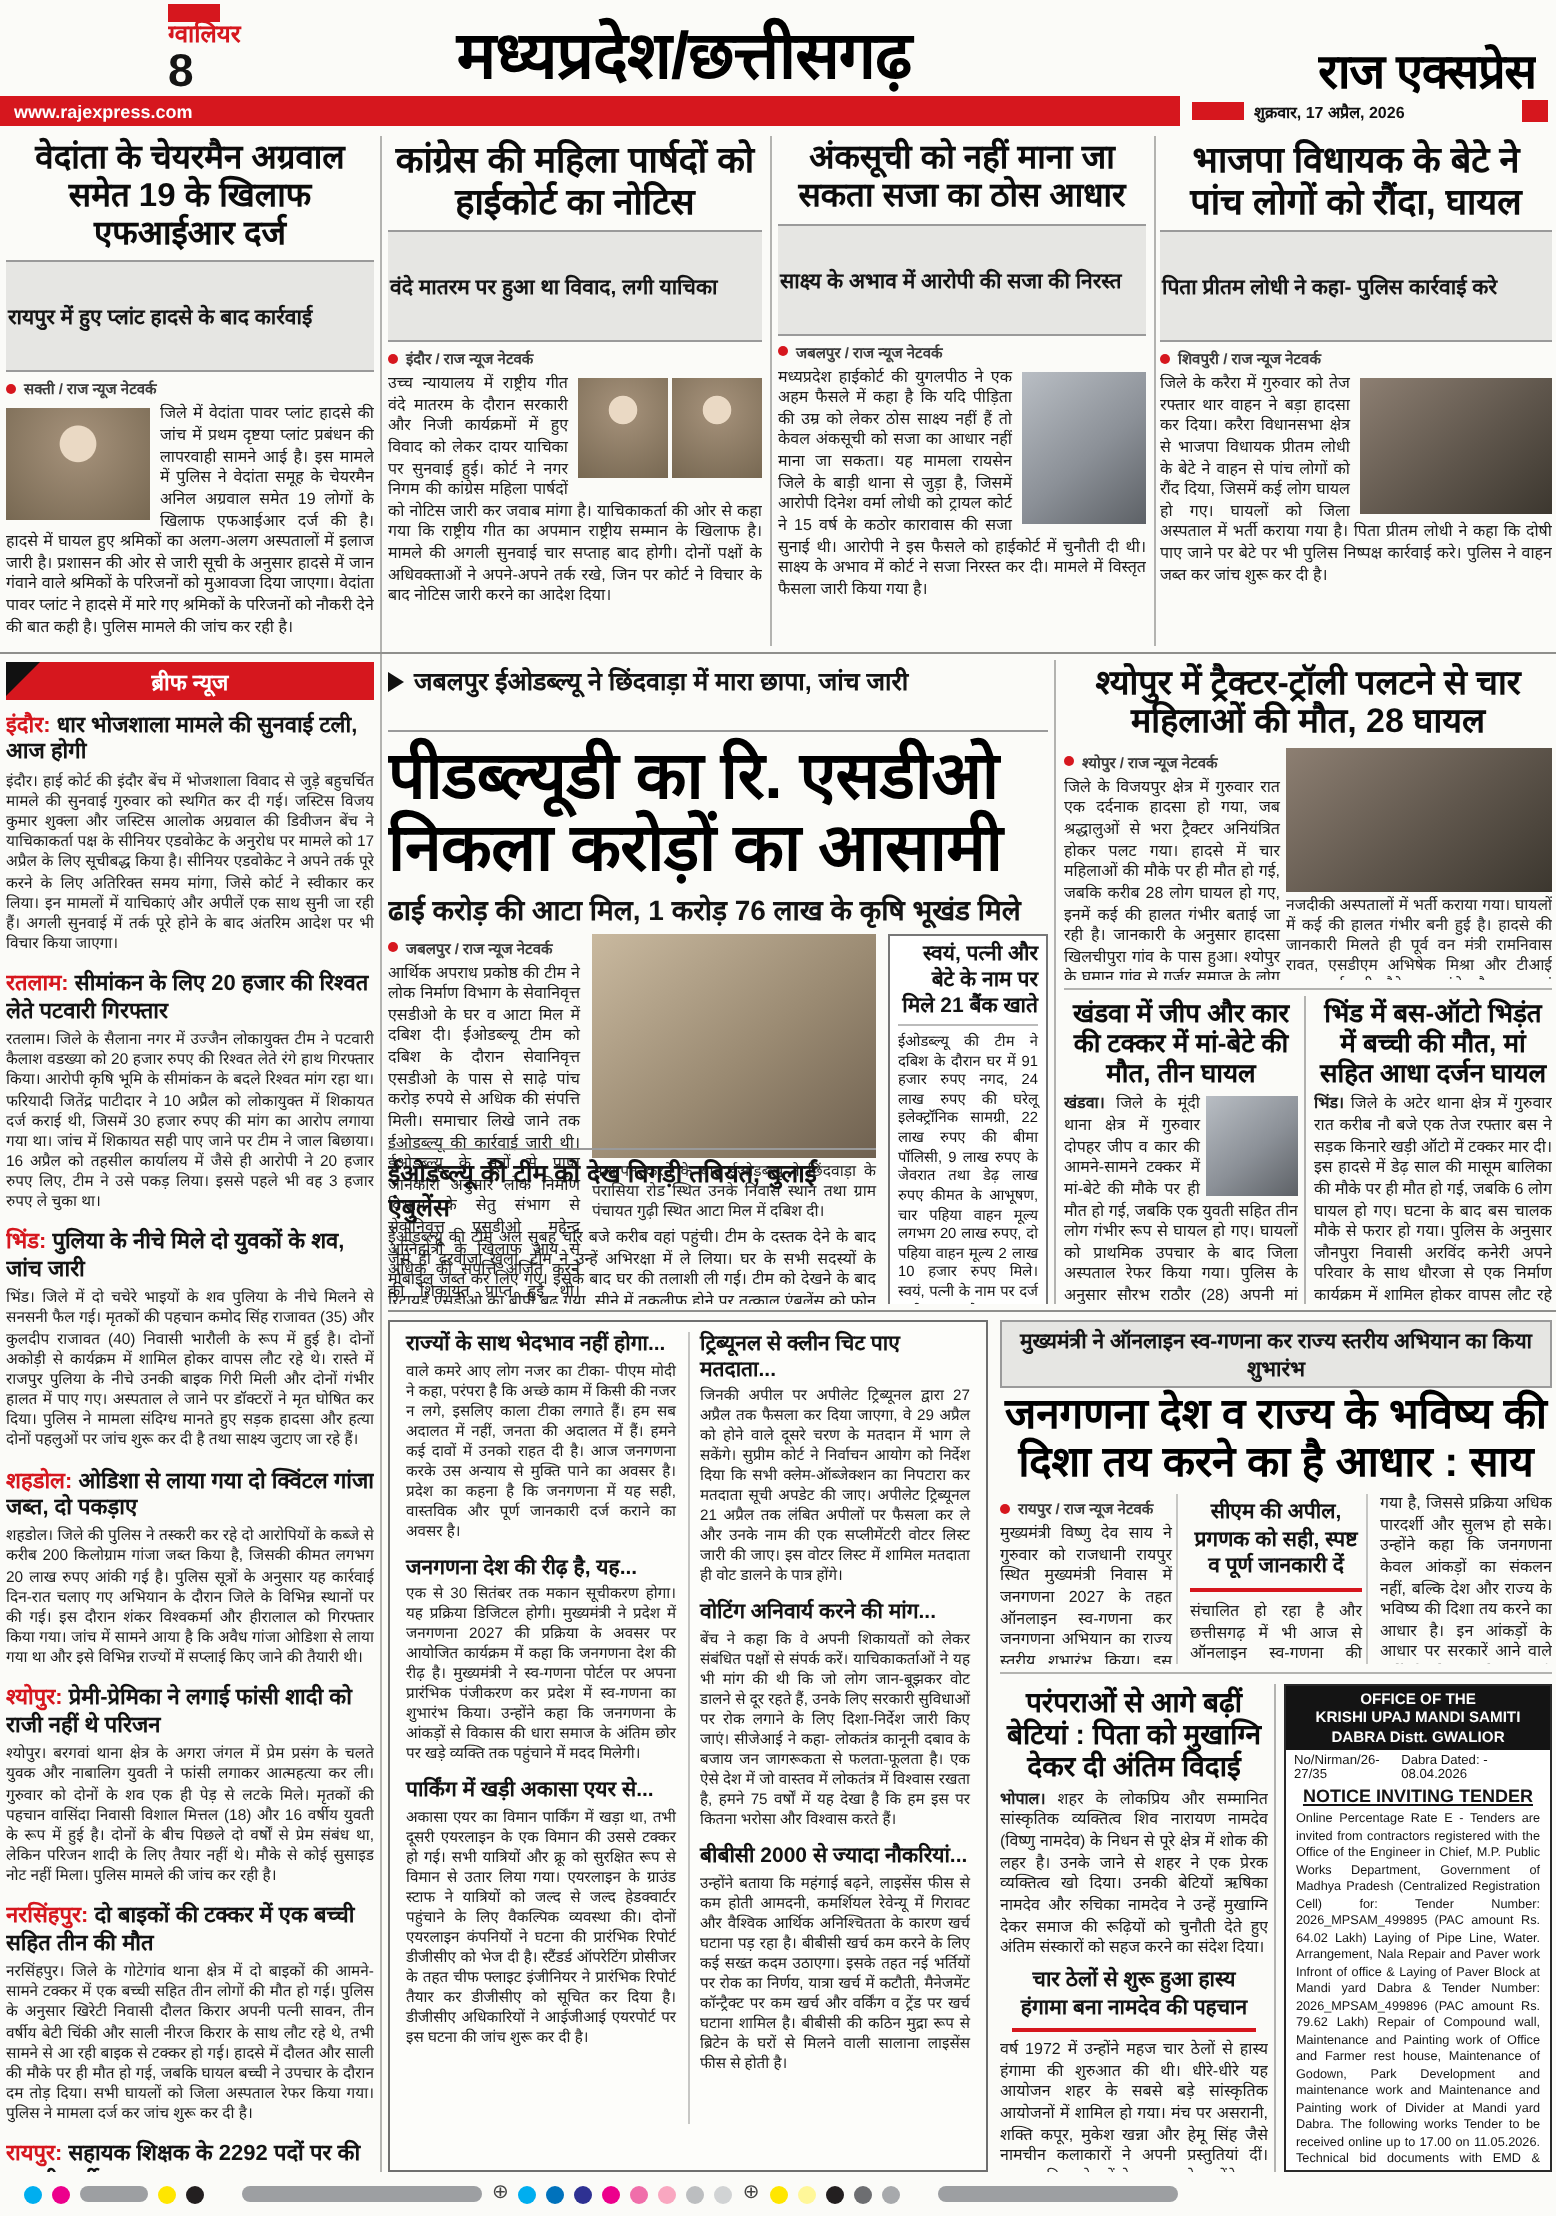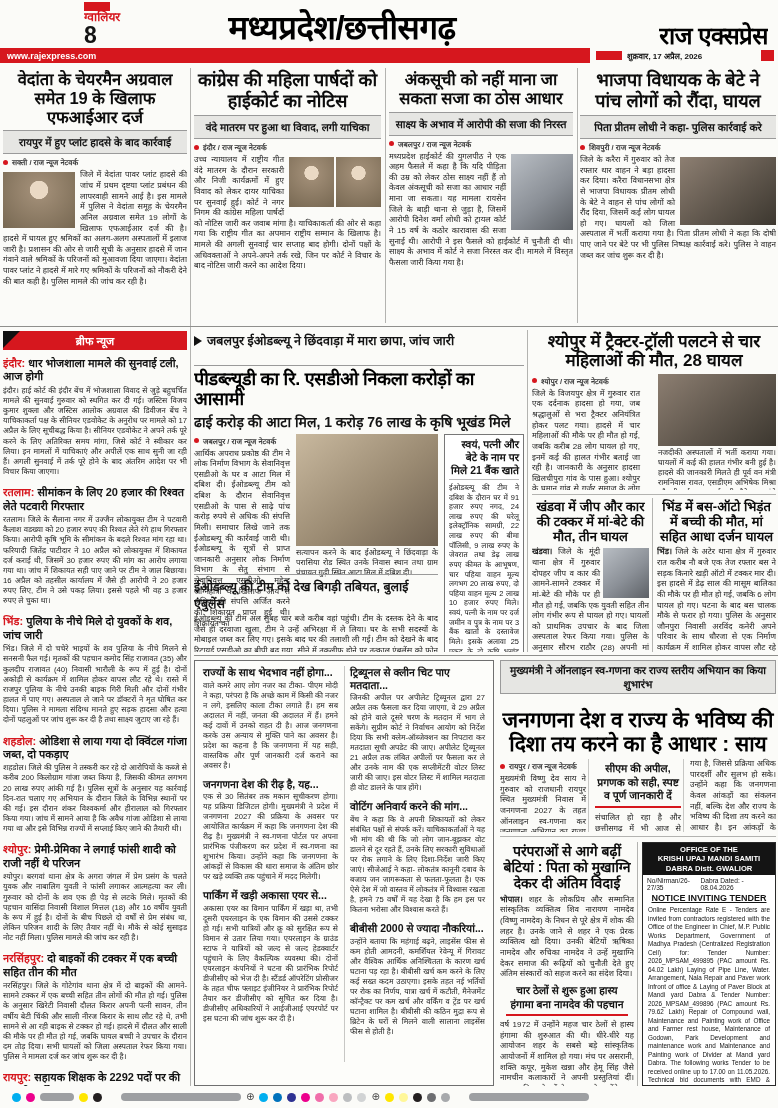--- a/index.html
+++ b/index.html
@@ -18,21 +18,21 @@
   .redbar{position:absolute;left:0;right:0;top:48px;height:15px;background:var(--red);display:flex;align-items:center}
   .website{color:#fff;font-size:9px;font-weight:700;padding-left:7px}
   .datepanel{margin-left:auto;height:15px;background:#fbfbf8;display:flex;align-items:center;gap:5px;padding:0 4px 0 6px;width:188px}
   .datepanel .sq1{width:26px;height:9px;background:var(--red)}
   .datepanel .sq2{width:13px;height:11px;background:var(--red);margin-left:auto}
   .dateline{font-size:8px;font-weight:700;color:#111;white-space:nowrap}
 
   
   .hl{font-weight:900;color:var(--ink);text-align:center;line-height:1.14}
   .hl.t1{font-size:16.5px;margin:2px 2px 4px}
-  .kicker{background:#e6e6e3;border-top:1px solid #9a9a9a;border-bottom:1px solid #9a9a9a;font-weight:800;font-size:10.5px;text-align:center;padding:4px 1px;margin-bottom:3px}
+  .kicker{background:#e6e6e3;border-top:1px solid #9a9a9a;border-bottom:1px solid #9a9a9a;font-weight:800;font-size:10.5px;text-align:left;padding:20px 1px;margin-bottom:3px}
   .byline{display:flex;align-items:center;gap:4px;font-size:7.5px;font-weight:700;color:#3e3e3e;margin:2px 0 3px}
   .byline .reddot{width:5px;height:5px;border-radius:50%;background:var(--red);flex:0 0 auto}
   .btxt{font-size:8px;line-height:1.33;text-align:justify;color:#1d1d1d}
   .caption{font-size:7.8px;line-height:1.3;text-align:justify;color:#222;margin-top:2px}
   .photo{background:linear-gradient(140deg,#c9b99f,#9a8a72 55%,#6f6150);position:relative}
   .photo.cool{background:linear-gradient(140deg,#b9bec4,#8b9097 55%,#5d6166)}
   .photo.dark{background:linear-gradient(140deg,#8d7f72,#5f564c 55%,#3c372f)}
   .portrait{background:radial-gradient(circle at 50% 32%,#ead9c4 17%,#9e8b74 18%,#776852)}
   .vrule{position:absolute;width:1px;background:#b3b3b0}
   .hrule{position:absolute;height:1px;background:#8f8f8c}
@@ -41,41 +41,41 @@
   .brief-banner{background:var(--red);color:#fff;font-weight:800;font-size:11px;text-align:center;padding:2px 0;position:relative}
   .brief-banner .tri{position:absolute;left:0;top:0;width:0;height:0;border-top:17px solid #111;border-right:17px solid transparent}
   .brief{margin:7px 0 9px}
   .brief h3{font-size:11px;font-weight:800;line-height:1.22;margin-bottom:2px}
   .brief .dl{color:var(--red)}
   .brief p{font-size:7.7px;line-height:1.32;text-align:justify;color:#1d1d1d}
 
   
   .strip{display:flex;align-items:center;gap:5px;border-bottom:1px solid #9a9a9a;padding:2px 0 16px;font-size:12.5px;font-weight:800}
   .strip .arrow{width:0;height:0;border-left:8px solid #111;border-top:5px solid transparent;border-bottom:5px solid transparent}
-  .main-hl{font-size:18px;font-weight:900;line-height:1.1;color:#000;margin:4px 0 2px;letter-spacing:-.3px}
+  .main-hl{font-size:33px;font-weight:900;line-height:1.1;color:#000;margin:4px 0 2px;letter-spacing:-.3px}
   .deck{font-size:14px;font-weight:800;margin:2px 0 3px}
   .sidebox{border:1px solid #777;padding:3px 4px;background:#fff}
   .sidebox h4{font-size:10.5px;font-weight:800;text-align:right;line-height:1.25;border-bottom:1px solid #bbb;padding-bottom:2px;margin-bottom:3px}
   .sidebox p{font-size:7.4px;line-height:1.3;text-align:justify}
   .subhl{font-size:12.5px;font-weight:800;border-top:1px solid #9a9a9a;padding:3px 0 2px}
 
   
   .hl.t2{font-size:17px;margin:2px 0 3px}
   .hl.t3{font-size:13px;margin:2px 0 3px}
 
   
   .p1box{border:1px solid #6f6f6f;background:#fdfdfa}
   .p1head{border-bottom:1px solid #6f6f6f;background:#ededea;font-weight:800;font-size:12.5px;text-align:center;padding:2px 0}
   .p1body{padding:5px 8px;column-count:2;column-gap:12px;column-rule:1px solid #c7c7c4;height:406px}
   .p1item{break-inside:avoid;margin-bottom:7px}
   .p1item h4{font-size:10.5px;font-weight:800;line-height:1.2;margin-bottom:2px}
   .p1item p{font-size:7.6px;line-height:1.32;text-align:justify;color:#1d1d1d}
 
   
-  .census-kicker{background:#e6e6e3;border:1px solid #9a9a9a;font-weight:800;font-size:10.5px;text-align:center;padding:2px 0;margin-bottom:14px}
+  .census-kicker{background:#e6e6e3;border:1px solid #9a9a9a;font-weight:800;font-size:10.5px;text-align:center;padding:2px 0;margin-bottom:2px}
   .census-hl{font-size:21px;font-weight:900;line-height:1.12;text-align:center;margin:2px 0 4px;color:#000}
   .hilite{font-size:10.5px;font-weight:800;text-align:center;line-height:1.3;border-bottom:2px solid var(--red);padding-bottom:3px;margin:3px 0 5px}
 
   
   .tender{border:1.5px solid #2a2a2a;background:#fff}
   .thead{background:#141414;color:#fff;text-align:center;font-weight:700;font-size:7.6px;line-height:1.25;padding:2px 1px}
   .trefs{display:flex;justify-content:space-between;font-size:6.6px;padding:2px 4px 0}
   .ttitle{text-align:center;font-weight:800;font-size:9px;text-decoration:underline;margin:2px 0}
   .tbody{font-size:6.35px;line-height:1.34;text-align:justify;padding:1px 5px}
 
@@ -225,21 +225,21 @@
   </div>
   <div class="abs" style="left:194px;top:574px;width:244px;height:78px">
     <div class="subhl">ईओडब्ल्यू की टीम को देख बिगड़ी तबियत, बुलाई एंबुलेंस</div>
     <p class="btxt">ईओडब्ल्यू की टीम अल सुबह चार बजे करीब वहां पहुंची। टीम के दस्तक देने के बाद जैसे ही दरवाजा खुला, टीम ने उन्हें अभिरक्षा में ले लिया। घर के सभी सदस्यों के मोबाइल जब्त कर लिए गए। इसके बाद घर की तलाशी ली गई। टीम को देखने के बाद रिटायर्ड एसडीओ का बीपी बढ़ गया, सीने में तकलीफ होने पर तत्काल एंबुलेंस को फोन कर बुलाया गया और उनका इलाज कराया गया। ईओडब्ल्यू की जांच होने तक एंबुलेंस उनके निवास स्थान पर खड़ी रही। उधर दिन भर रिटायर्ड अधिकारी की सांसें फूलती रहीं।</p>
   </div>
 
   <div class="vrule" style="left:527px;top:330px;height:322px"></div>
 
   <div class="abs" style="left:532px;top:330px;width:244px;height:160px">
     <h2 class="hl t2">श्योपुर में ट्रैक्टर-ट्रॉली पलटने से चार महिलाओं की मौत, 28 घायल</h2>
-    <div style="display:flex;gap:18px">
+    <div style="display:flex;gap:3px">
       <div style="width:108px;flex:0 0 auto">
         <div class="byline">
             <span class="reddot"></span>
             <span>श्योपुर / राज न्यूज नेटवर्क</span>
           </div>
         <p class="btxt">जिले के विजयपुर क्षेत्र में गुरुवार रात एक दर्दनाक हादसा हो गया, जब श्रद्धालुओं से भरा ट्रैक्टर अनियंत्रित होकर पलट गया। हादसे में चार महिलाओं की मौके पर ही मौत हो गई, जबकि करीब 28 लोग घायल हो गए, इनमें कई की हालत गंभीर बताई जा रही है। जानकारी के अनुसार हादसा खिलचीपुरा गांव के पास हुआ। श्योपुर के घुमान गांव से गुर्जर समाज के लोग चामुंडा माता के दर्शन करने जा रहे थे। ट्रैक्टर में महिलाएं, पुरुष और बच्चे सवार थे। इसी दौरान तेज रफ्तार अनियंत्रित ट्रैक्टर पलट गया। लोगों की मदद से ट्रैक्टर के नीचे दबे घायलों को बाहर निकाला गया और एंबुलेंस से</p>
       </div>
       <div style="flex:1">
         <div class="photo dark" style="width:100%;height:72px"></div>
         <p class="caption">नजदीकी अस्पतालों में भर्ती कराया गया। घायलों में कई की हालत गंभीर बनी हुई है। हादसे की जानकारी मिलते ही पूर्व वन मंत्री रामनिवास रावत, एसडीएम अभिषेक मिश्रा और टीआई राजन गुर्जर भी मौके पर पहुंचे और राहत एवं बचाव कार्य का जायजा लिया। प्रारंभिक जांच में ट्रैक्टर की तेज रफ्तार और असंतुलन को हादसे की मुख्य वजह माना जा रहा है।</p>

